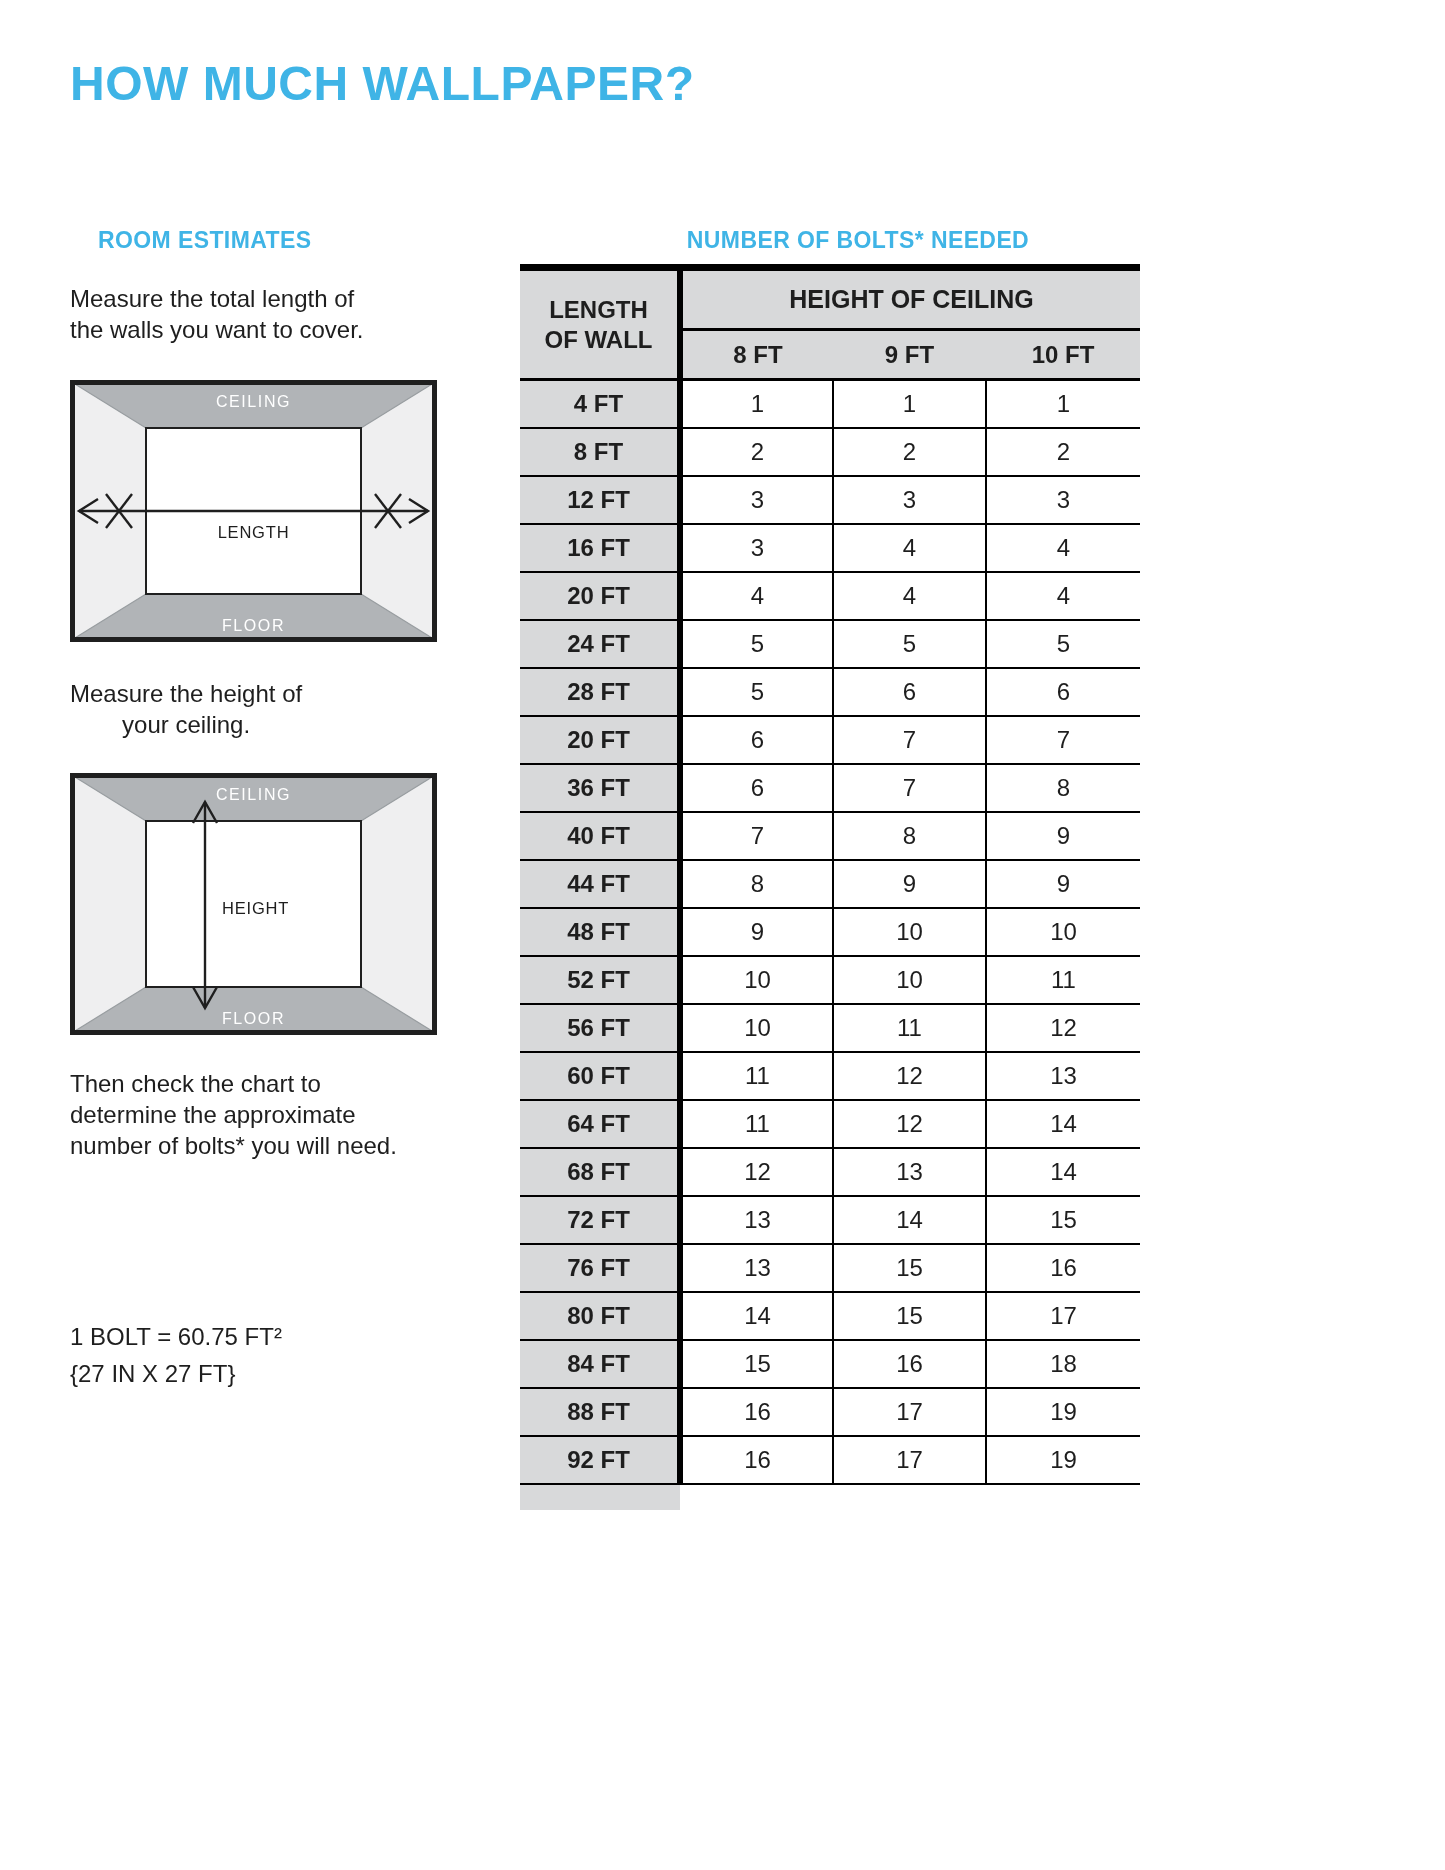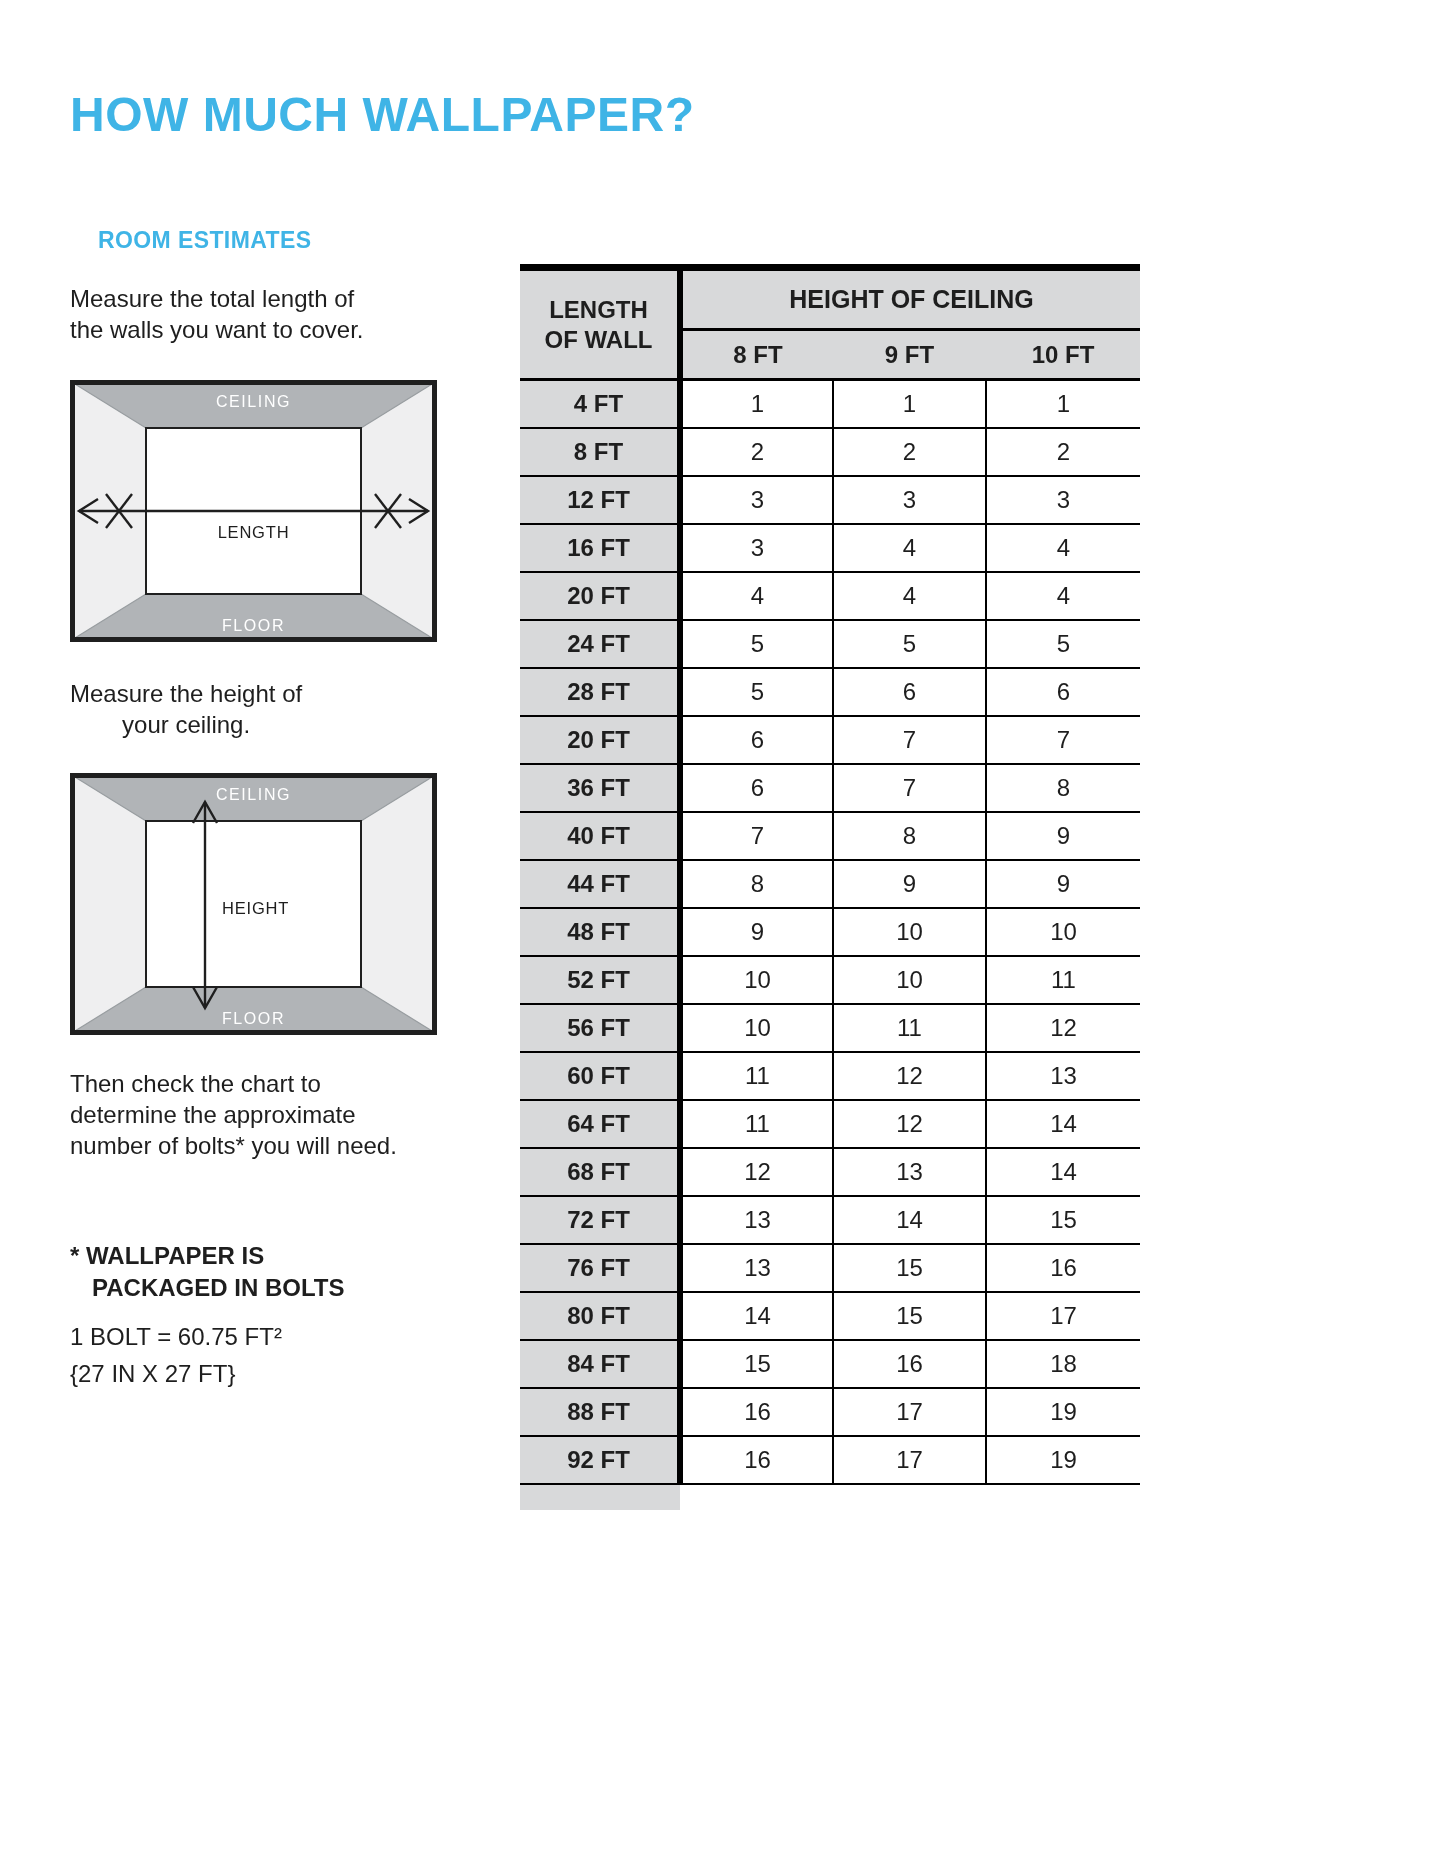--- a/index.html
+++ b/index.html
@@ -8,21 +8,21 @@
     --band-gray:#b1b4b7;
     --wall-gray:#efeff0;
     --ink:#1e1e1e;
     --line:#000;
   }
   * { margin:0; padding:0; box-sizing:border-box; }
   html, body { background:#ffffff; }
   body { font-family:"Liberation Sans","DejaVu Sans",sans-serif; color:var(--ink); }
   .page { position:relative; width:1445px; height:1870px; background:#fff; overflow:hidden; }
 
-  .page-title { position:absolute; left:70px; top:56px; font-size:48px; font-weight:bold; letter-spacing:0.5px; color:var(--accent);margin-top:31px; }
+  .page-title { position:absolute; left:70px; top:56px; font-size:48px; font-weight:bold; letter-spacing:0.5px; color:var(--accent); }
 
   .section-head { position:absolute; font-size:23px; font-weight:bold; letter-spacing:0.4px; color:var(--accent);margin-left:28px; }
   .head-room { left:70px; top:227px; }
   .head-table { left:520px; top:227px; width:620px; text-align:center; }
 
   .para { position:absolute; left:70px; font-size:24px; line-height:31px; white-space:pre-line; color:var(--ink); }
   .p1 { top:283px; }
   .p2 { top:678px;text-align:center; }
   .p3 { top:1068px; }
 
@@ -61,20 +61,21 @@
   .stub .stub-gray { background:var(--table-gray); }
 </style>
 </head>
 <body>
 
 <div class="page">
 
   <h1 class="page-title">HOW MUCH WALLPAPER?</h1>
 
   <h2 class="section-head head-room">ROOM ESTIMATES</h2>
+  <h2 class="section-head head-table">NUMBER OF BOLTS* NEEDED</h2>
 
   <p class="para p1">Measure the total length of
 the walls you want to cover.</p>
 
   <div class="diagram d1">
     <svg viewBox="0 0 367 262" width="367" height="262">
       <rect class="room-bg" x="2.5" y="2.5" width="362" height="257"></rect>
       <polygon class="room-band" points="2.5,2.5 364.5,2.5 291,48 76,48"></polygon>
       <polygon class="room-band" points="76,214 291,214 364.5,259.5 2.5,259.5"></polygon>
       <line class="guide" x1="2.5" y1="2.5" x2="76" y2="48"></line>
@@ -120,24 +121,20 @@
       <text class="band-label mid" x="183.5" y="27">CEILING</text>
       <text class="band-label mid" x="183.5" y="251">FLOOR</text>
       <text class="dim-label" x="152" y="141">HEIGHT</text>
     </svg>
   </div>
 
   <p class="para p3">Then check the chart to
 determine the approximate
 number of bolts* you will need.</p>
 
-  <p class="footnote">
-    <span class="fn1">* WALLPAPER IS</span>
-    <span class="fn2">PACKAGED IN BOLTS</span>
-  </p>
 
   <p class="bolt-spec">
     <span>1 BOLT = 60.75 FT²</span>
     <span>{27 IN X 27 FT}</span>
   </p>
 
   <table class="bolts-table">
     <colgroup>
       <col style="width:160px">
         <col style="width:153px">

